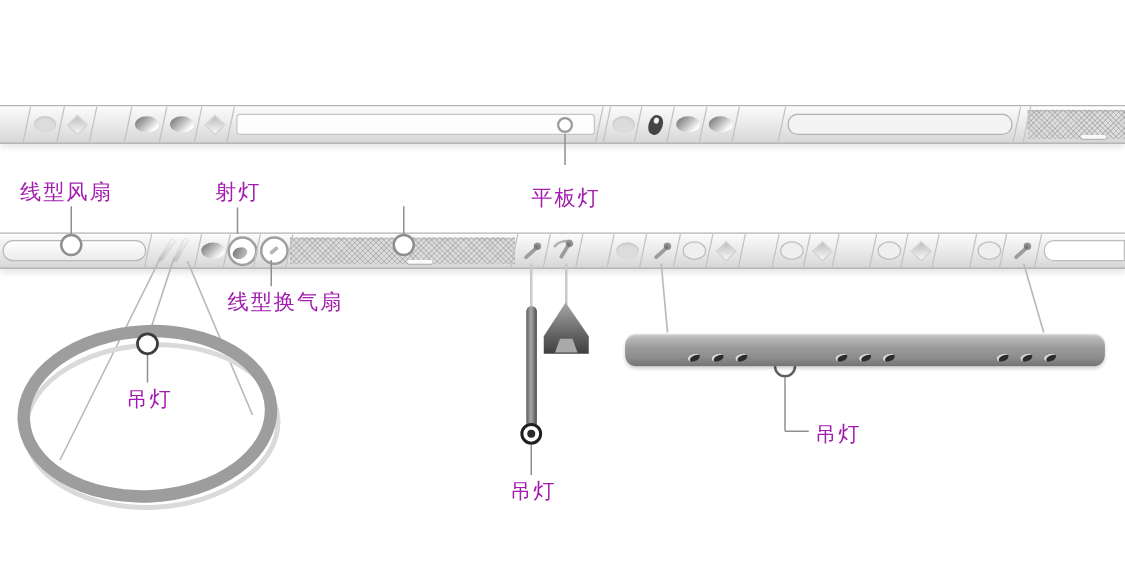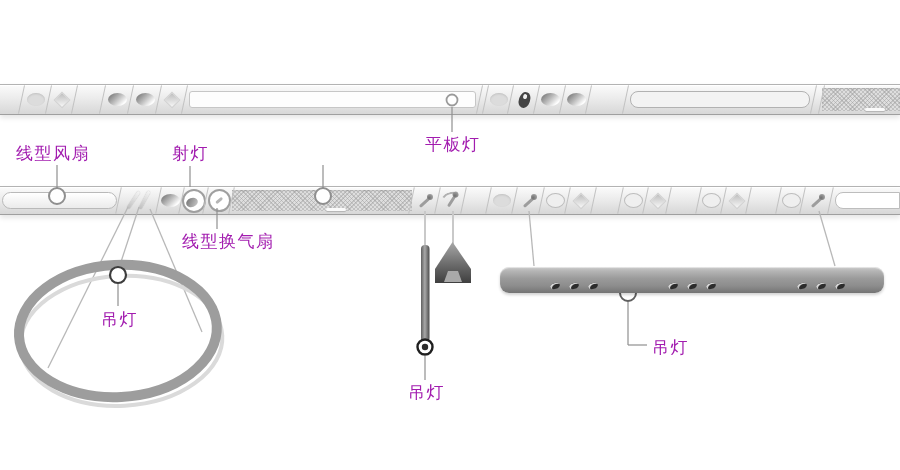--- a/index.html
+++ b/index.html
@@ -252,18 +252,18 @@
       <span class="dot" style="left: 168px;"></span>
       <span class="dot" style="left: 187px;"></span>
       <span class="dot" style="left: 206px;"></span>
       <span class="dot" style="left: 297px;"></span>
       <span class="dot" style="left: 316px;"></span>
       <span class="dot" style="left: 335px;"></span>
     </div>
 
   <div class="lbl" style="left:16px;top:144px">线型风扇</div>
   <div class="lbl" style="left:172px;top:144px">射灯</div>
-  <div class="lbl" style="left:425px;top:135px">平板灯</div>
+  <div class="lbl" style="left:425px;top:149px">平板灯</div>
   <div class="lbl" style="left:182px;top:232px">线型换气扇</div>
   <div class="lbl" style="left:101px;top:310px">吊灯</div>
   <div class="lbl" style="left:408px;top:383px">吊灯</div>
   <div class="lbl" style="left:652px;top:338px">吊灯</div>
 </div>
 
 </body></html>

